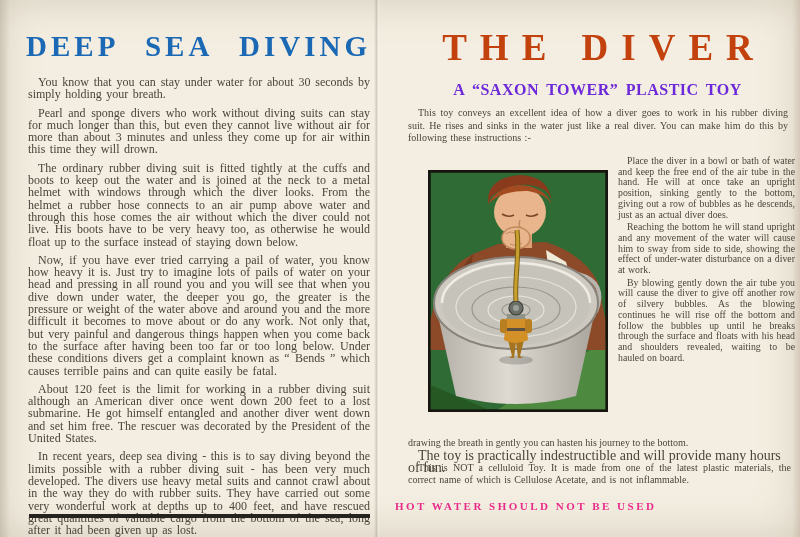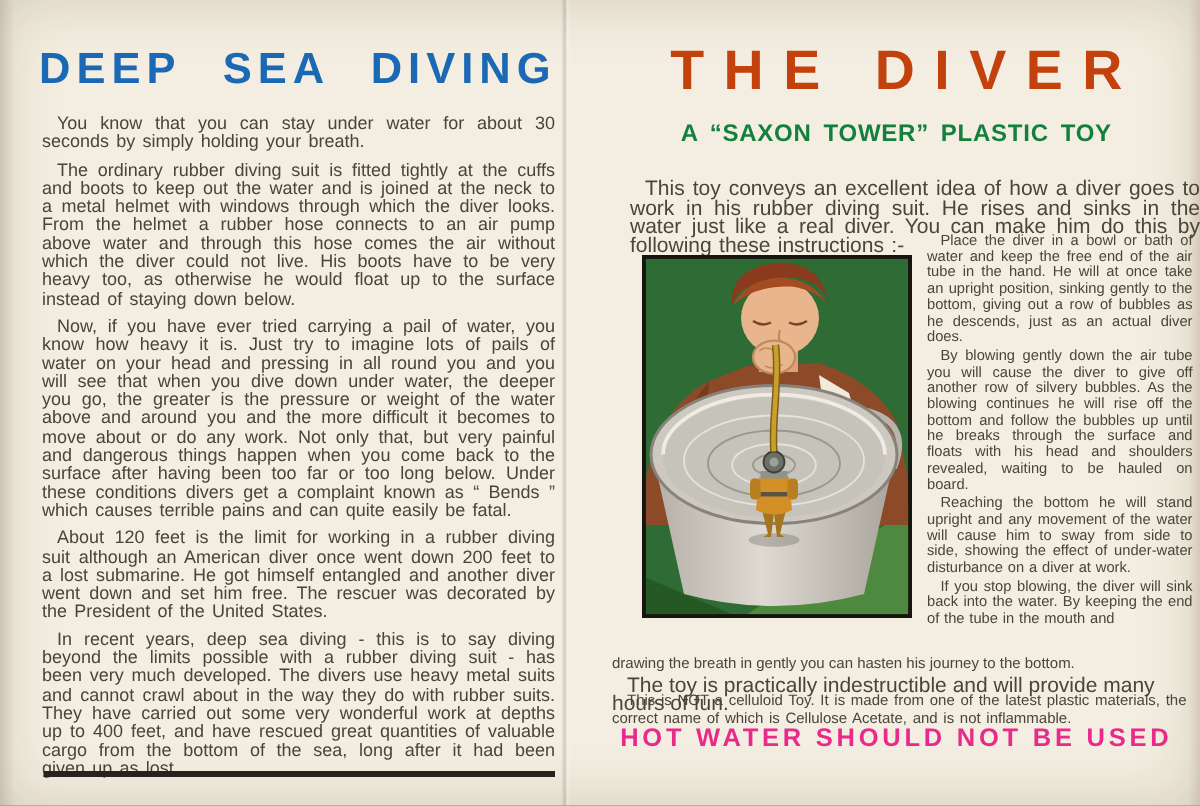--- a/index.html
+++ b/index.html
@@ -1,19 +1,19 @@
 <!DOCTYPE html>
 <html><head>
 <meta charset="utf-8">
 <style>
   html,body{margin:0;padding:0;background:#888;}
   .sheet{
     position:relative;width:800px;height:537px;overflow:hidden;
     background:#f3eee1;
-    font-family:Liberation Sans, sans-serif;
+    font-family:Liberation Serif, serif;
     color:#4a443a;
     box-shadow:inset 0 0 40px rgba(120,105,75,.25);
   }
   .gutter{
     position:absolute;left:374px;top:0;width:6px;height:537px;
     background:linear-gradient(90deg,rgba(90,80,60,0) 0%,rgba(90,80,60,.22) 45%,rgba(255,255,255,.25) 70%,rgba(90,80,60,0) 100%);
   }
   .edge-left{position:absolute;left:0;top:0;width:10px;height:537px;
     background:linear-gradient(90deg,rgba(100,90,65,.18),rgba(100,90,65,0));}
   .edge-right{position:absolute;right:0;top:0;width:8px;height:537px;
@@ -36,54 +36,55 @@
   .lp-rule{position:absolute;top:514px;left:29px;width:341px;height:4px;background:#26231f;}
 
   .rp-title{
     position:absolute;top:26px;left:0;width:100%;margin:0;text-align:center;
     font-size:37px;font-weight:bold;letter-spacing:13px;text-indent:13px;
     color:#c2410c;white-space:nowrap;
   }
   .rp-subtitle{
     position:absolute;top:81px;left:0;width:100%;margin:0;text-align:center;
     font-size:16px;font-weight:bold;letter-spacing:.5px;word-spacing:3px;
-    color:#15803d;white-space:nowrap;
+    color:#6d28d9;white-space:nowrap;
   }
   .rp-intro{
-    position:absolute;top:107px;left:13px;width:380px;margin:12px;
-    font-size:14px;line-height:12.6px;text-align:justify;text-indent:10px;word-spacing:1px;
+    position:absolute;top:107px;left:13px;width:380px;margin:0;
+    font-size:10px;line-height:12.6px;text-align:justify;text-indent:10px;word-spacing:1px;
   }
   .rp-illustration{position:absolute;top:170px;left:33px;width:180px;height:242px;}
   .rp-column{position:absolute;top:156px;left:223px;width:177px;}
   .rp-column p{
     margin:0 0 2px 0;font-size:9.8px;line-height:10.7px;
     text-align:justify;text-indent:9px;word-spacing:.5px;
   }
   .rp-cont{position:absolute;top:437px;left:13px;width:383px;margin:0;
     font-size:10px;line-height:12.4px;}
   .rp-full1{position:absolute;top:450px;left:13px;width:383px;margin:0;
     font-size:14px;line-height:12.4px;text-indent:10px;}
   .rp-full2{position:absolute;top:462px;left:13px;width:383px;margin:0;
     font-size:10px;line-height:12.4px;text-align:justify;text-indent:10px;word-spacing:1px;}
   .rp-warning{
-    position:absolute;top:482px;left:0;width:100%;margin:0;text-align:center;
-    font-size:17px;font-weight:bold;letter-spacing:2.5px;color:#ea2a8b;
+    position:absolute;top:500px;left:0;width:100%;margin:0;text-align:left;
+    font-size:11px;font-weight:bold;letter-spacing:2.5px;color:#ea2a8b;
   }
   .rp-footer{position:absolute;top:516px;left:13px;width:383px;margin:0;
     font-size:10px;line-height:12.4px;text-indent:10px;}
 </style>
 </head>
 <body>
 
 <div class="sheet">
 
   <div class="page page-left">
     <h1 class="lp-title">DEEP SEA DIVING</h1>
     <div class="lp-body">
       <p>You know that you can stay under water for about 30 seconds by simply holding your breath.</p>
+      <p>Pearl and sponge divers who work without diving suits can stay for much longer than this, but even they cannot live without air for more than about 3 minutes and unless they come up for air within this time they will drown.</p>
       <p>The ordinary rubber diving suit is fitted tightly at the cuffs and boots to keep out the water and is joined at the neck to a metal helmet with windows through which the diver looks.  From the helmet a rubber hose connects to an air pump above water and through this hose comes the air without which the diver could not live.  His boots have to be very heavy too, as otherwise he would float up to the surface instead of staying down below.</p>
       <p>Now, if you have ever tried carrying a pail of water, you know how heavy it is.  Just try to imagine lots of pails of water on your head and pressing in all round you and you will see that when you dive down under water, the deeper you go, the greater is the pressure or weight of the water above and around you and the more difficult it becomes to move about or do any work.  Not only that, but very painful and dangerous things happen when you come back to the surface after having been too far or too long below.  Under these conditions divers get a complaint known as “ Bends ” which causes terrible pains and can quite easily be fatal.</p>
       <p>About 120 feet is the limit for working in a rubber diving suit although an American diver once went down 200 feet to a lost submarine.  He got himself entangled and another diver went down and set him free.  The rescuer was decorated by the President of the United States.</p>
       <p>In recent years, deep sea diving - this is to say diving beyond the limits possible with a rubber diving suit - has been very much developed.  The divers use heavy metal suits and cannot crawl about in the way they do with rubber suits.  They have carried out some very wonderful work at depths up to 400 feet, and have rescued great quantities of valuable cargo from the bottom of the sea, long after it had been given up as lost.</p>
     </div>
     <div class="lp-rule"></div>
   </div>
 
   <div class="gutter"></div>
   <div class="edge-left"></div>
@@ -164,23 +165,22 @@
       </g>
 
       <path d="M89,60 C92,85 86,112 88,131" stroke="#7c6016" stroke-width="5" fill="none"></path>
       <path d="M89,60 C92,85 86,112 88,131" stroke="#c9a02e" stroke-width="3" fill="none"></path>
 
       <rect x="1.2" y="1.2" width="177.6" height="239.6" fill="none" stroke="#17150f" stroke-width="2.5"></rect>
     </svg>
 
     <div class="rp-column">
       <p>Place the diver in a bowl or bath of water and keep the free end of the air tube in the hand.  He will at once take an upright position, sinking gently to the bottom, giving out a row of bubbles as he descends, just as an actual diver does.</p>
+      <p>Reaching the bottom he will stand upright and any movement of the water will cause him to sway from side to side, showing the effect of under-water disturbance on a diver at work.</p>
       <p>By blowing gently down the air tube you will cause the diver to give off another row of silvery bubbles.  As the blowing continues he will rise off the bottom and follow the bubbles up until he breaks through the surface and floats with his head and shoulders revealed, waiting to be hauled on board.</p>
-      <p>Reaching the bottom he will stand upright and any movement of the water will cause him to sway from side to side, showing the effect of under-water disturbance on a diver at work.</p>
-      <p>If you stop blowing, the diver will sink back into the water.  By keeping the end of the tube in the mouth and</p>
     </div>
 
     <p class="rp-cont">drawing the breath in gently you can hasten his journey to the bottom.</p>
     <p class="rp-full1">The toy is practically indestructible and will provide many hours of fun.</p>
     <p class="rp-full2">This is NOT a celluloid Toy.  It is made from one of the latest plastic materials, the correct name of which is Cellulose Acetate, and is not inflammable.</p>
     <p class="rp-warning">HOT WATER SHOULD NOT BE USED</p>
   </div>
 
 </div>
 

